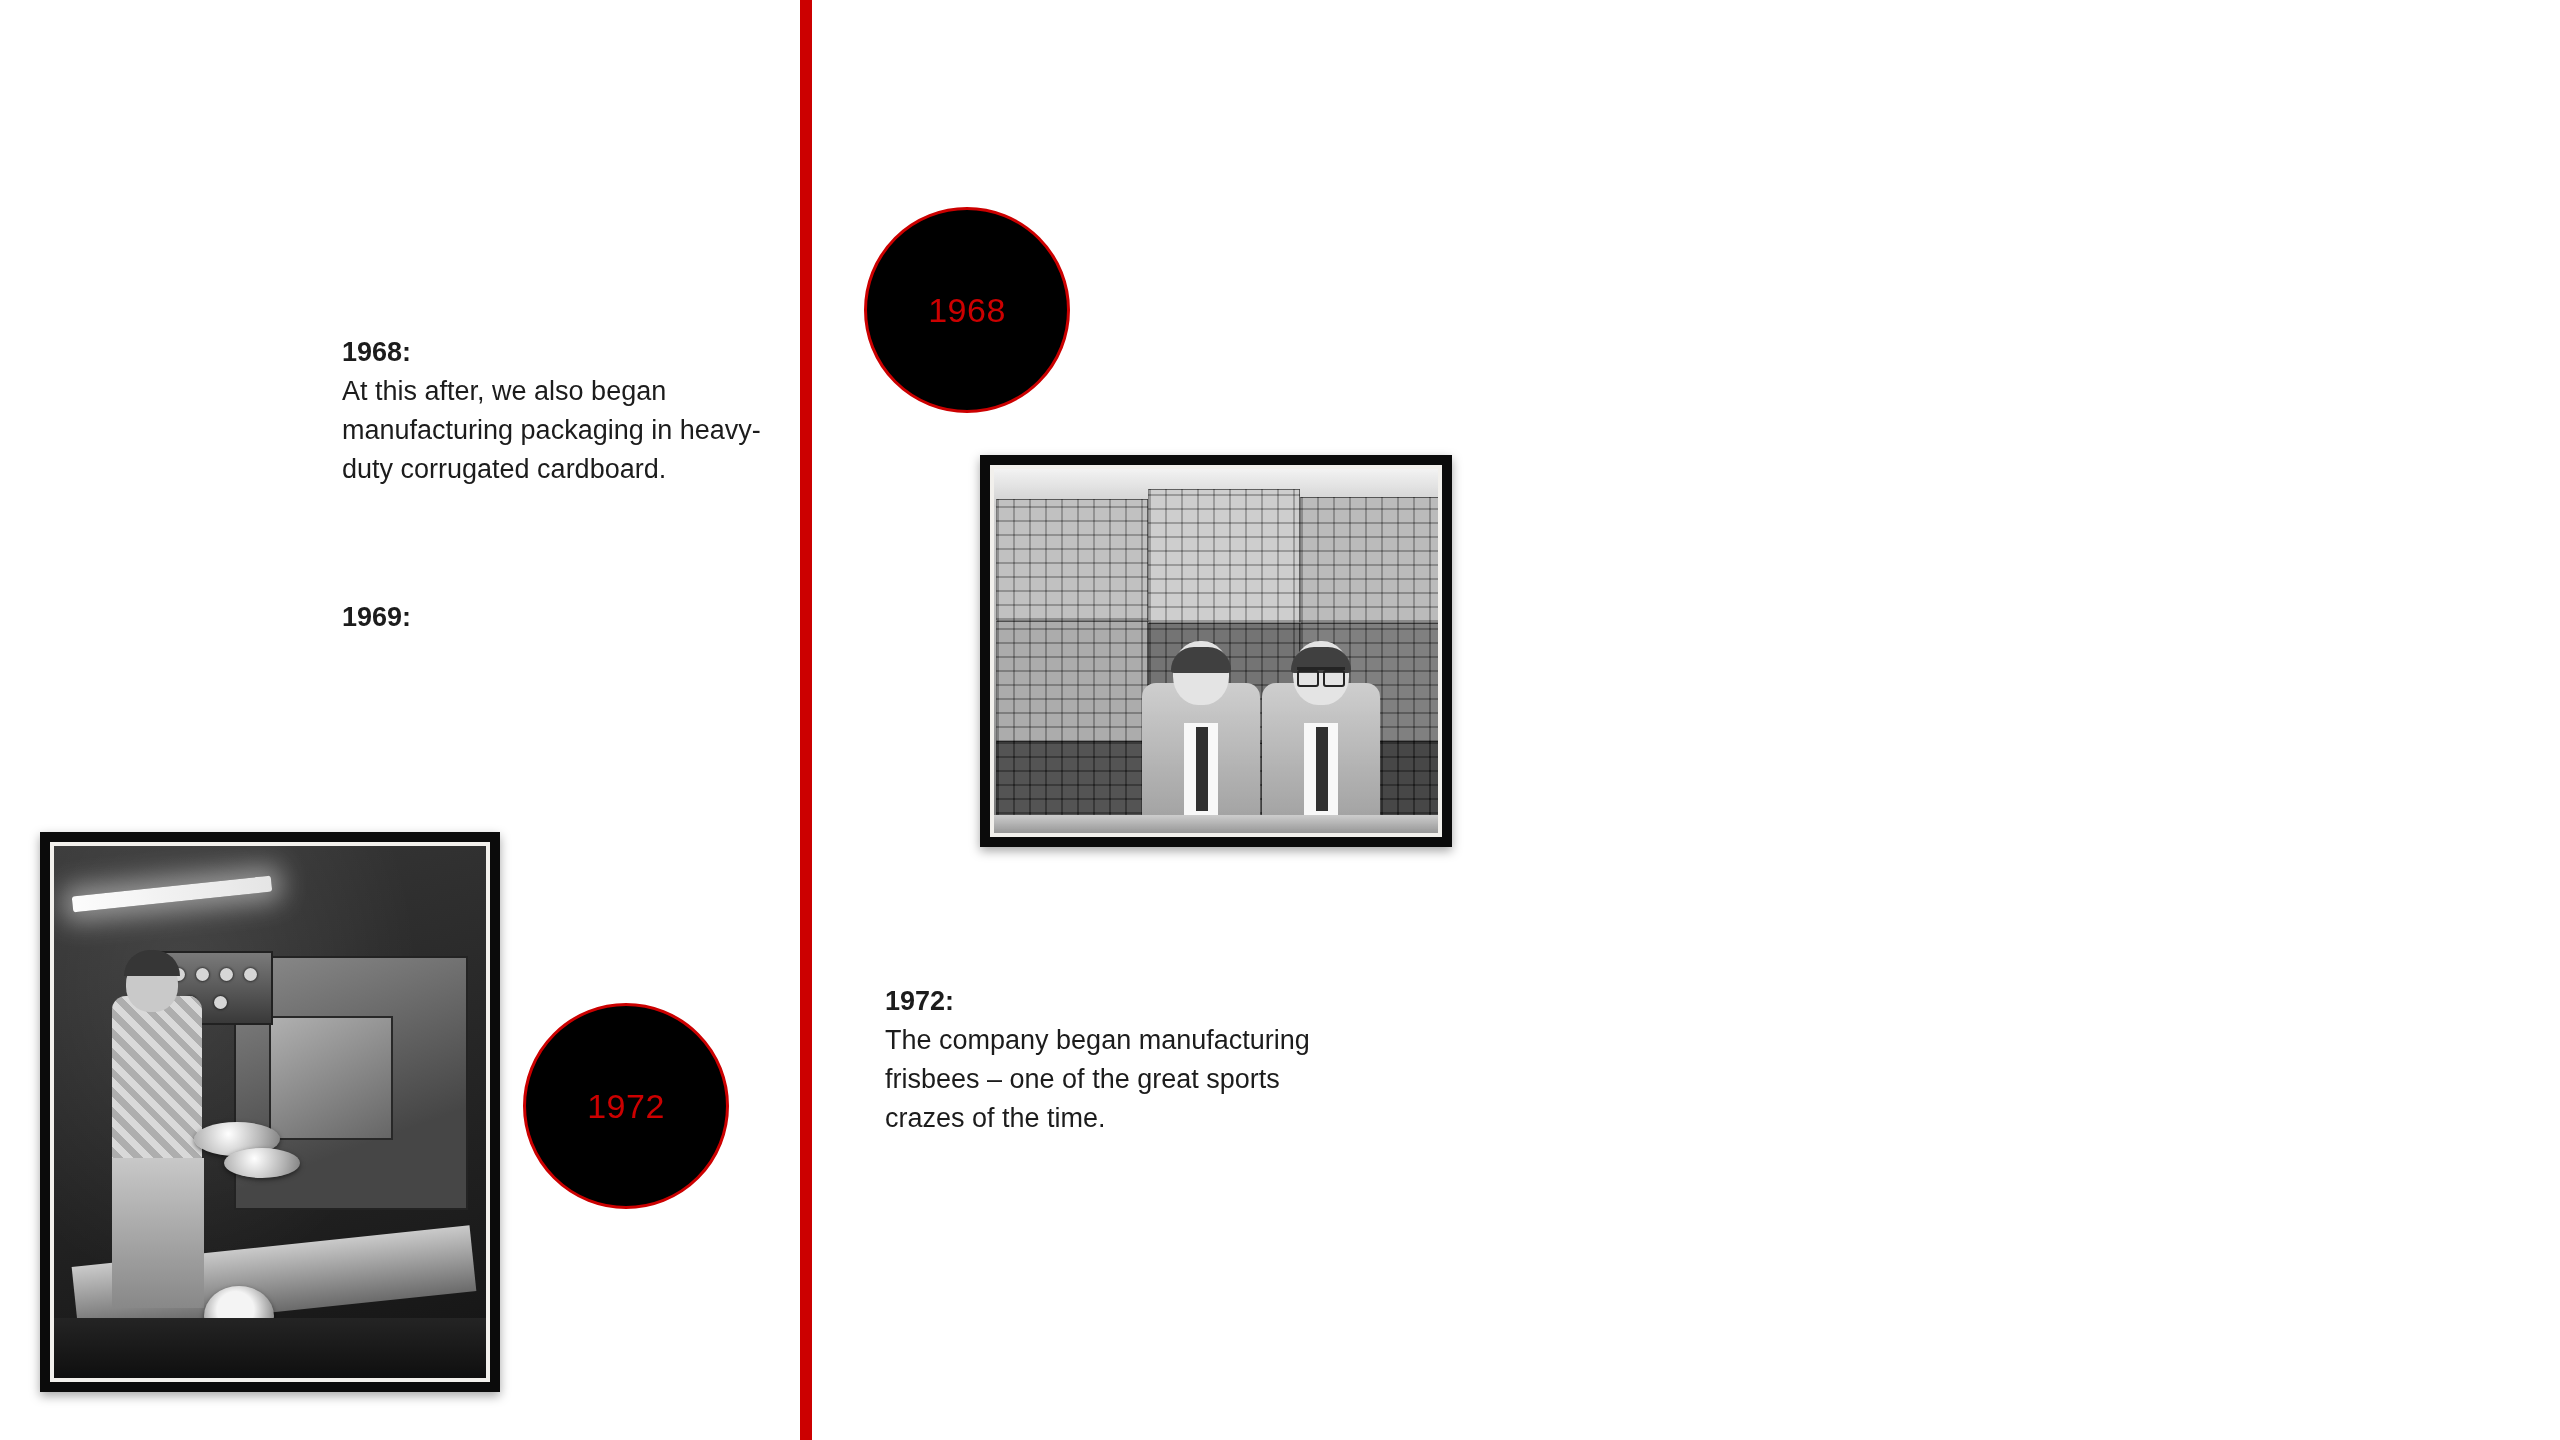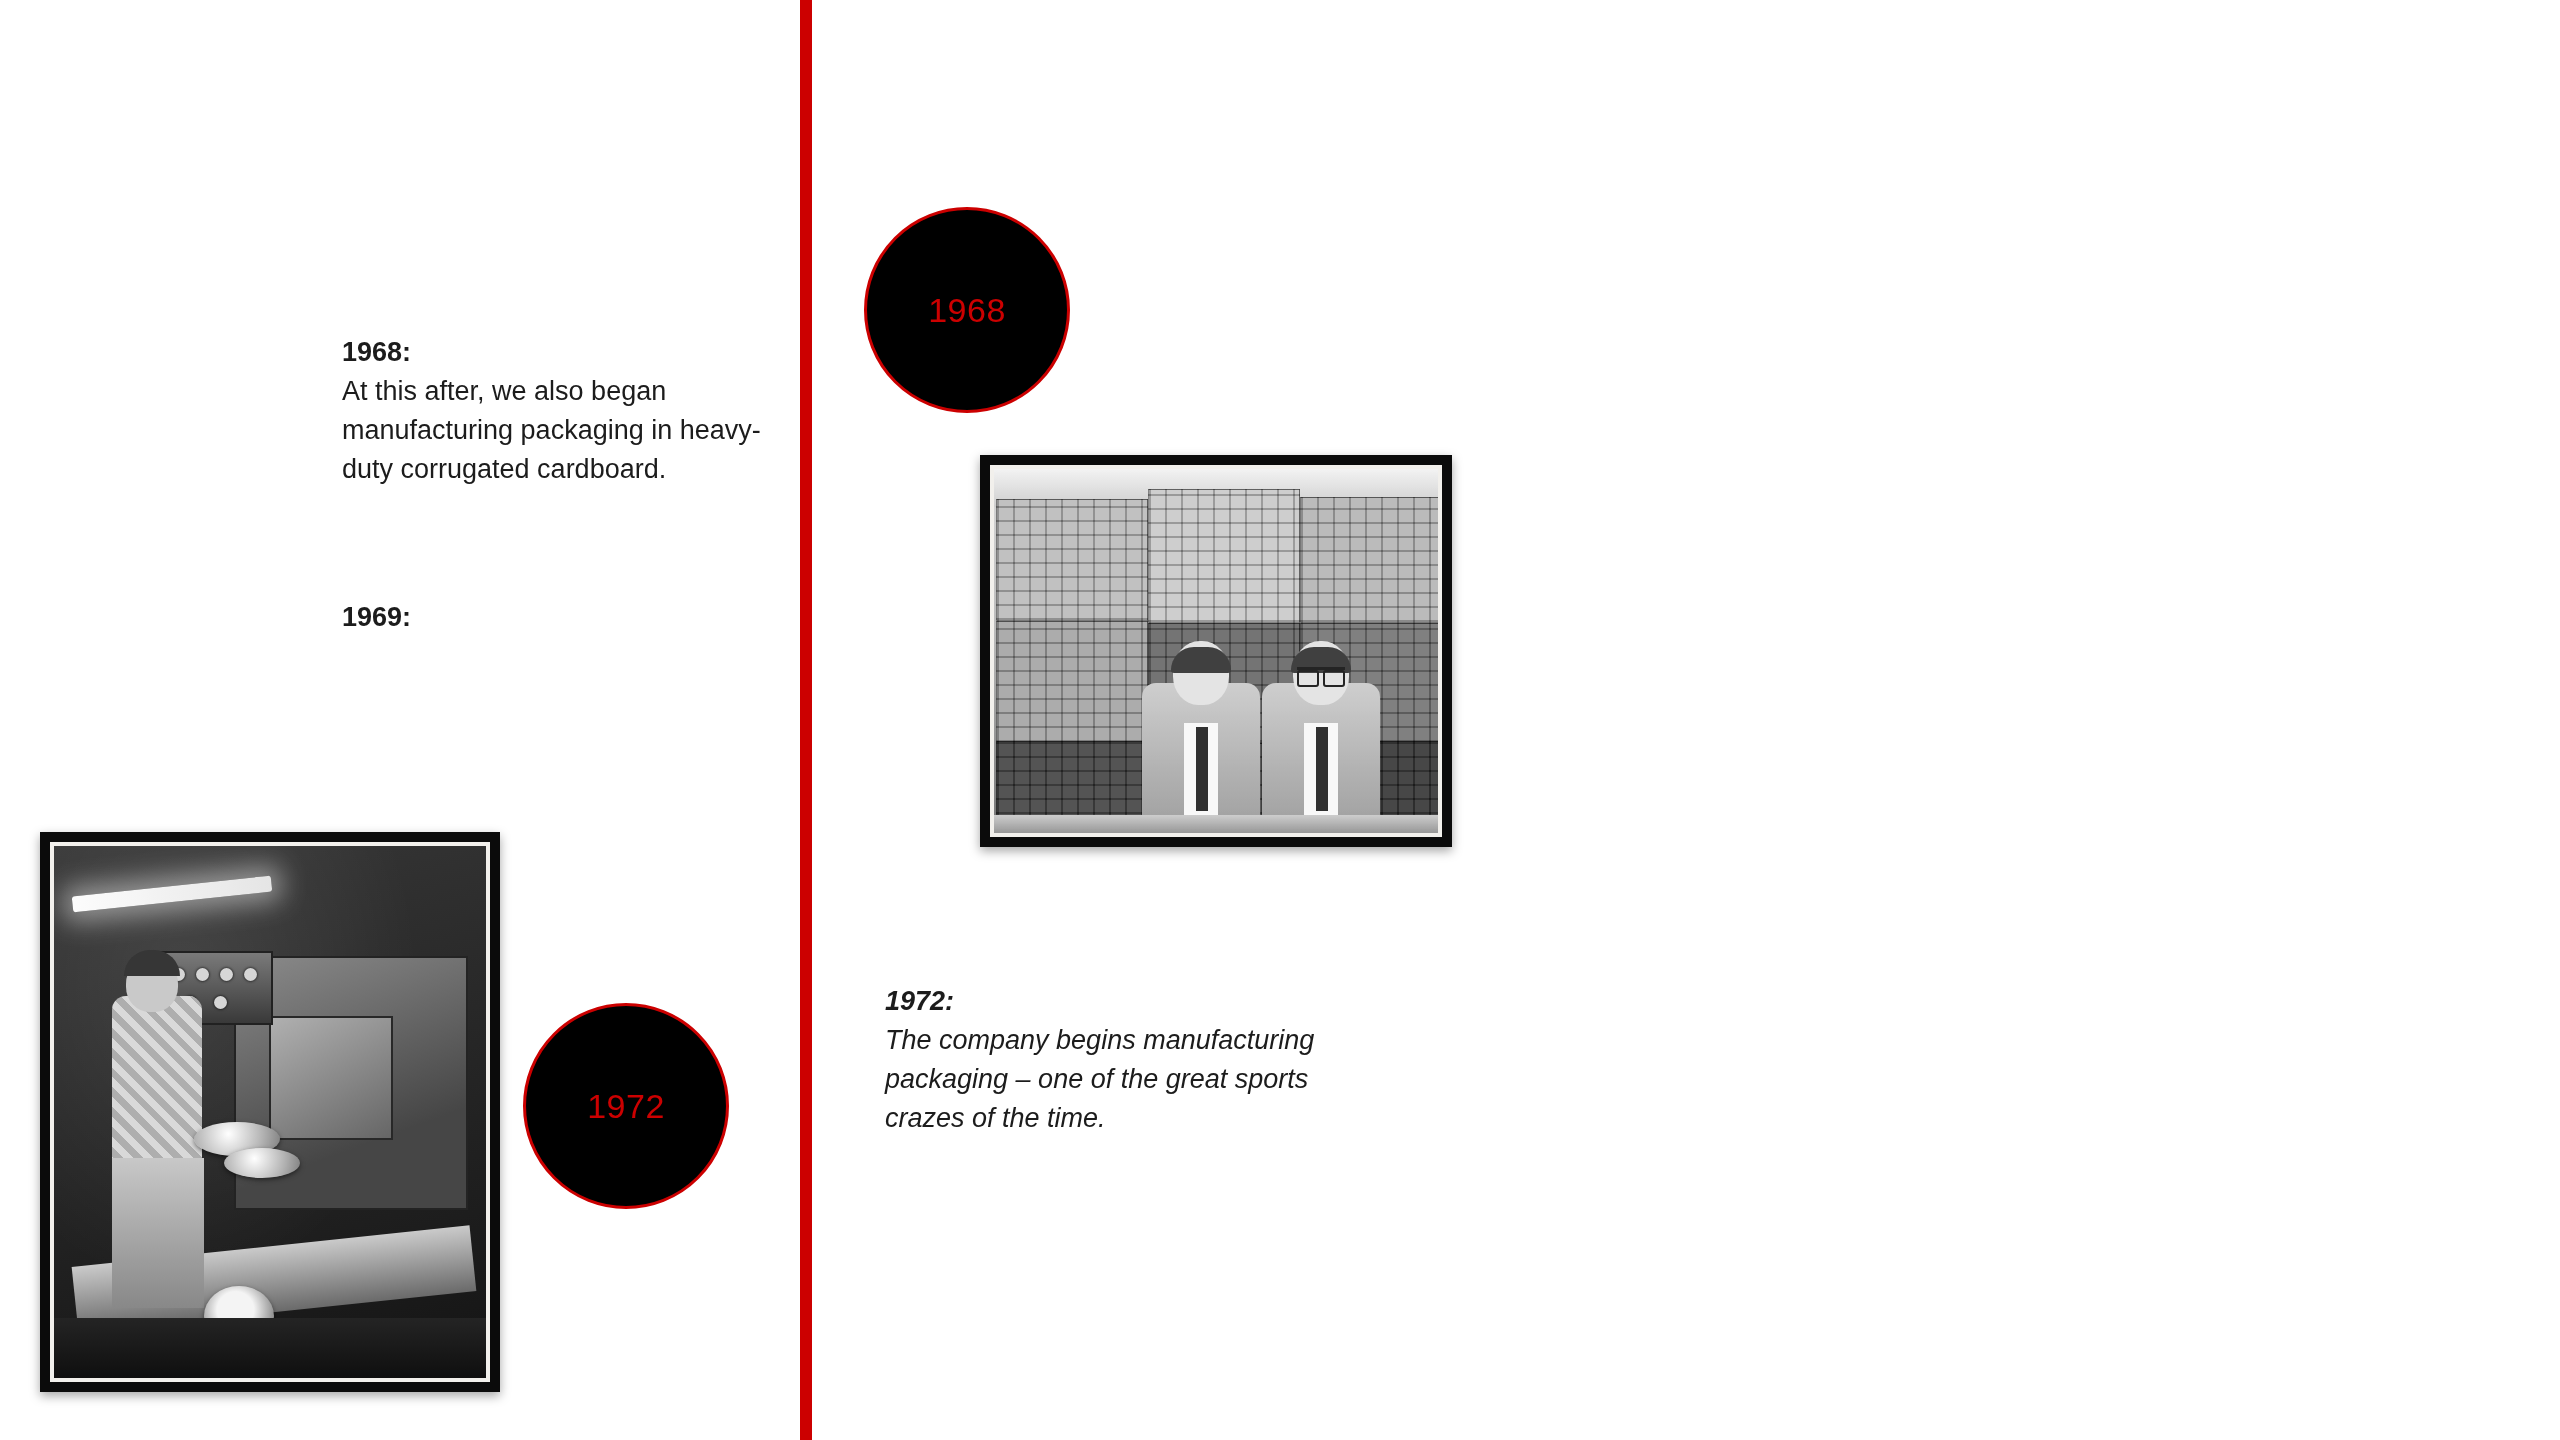--- a/index.html
+++ b/index.html
@@ -62,21 +62,21 @@
   }
   .text-block .heading {
     font-weight: bold;
     display: block;
   }
   .text-block .body {
     display: block;
   }
   .block-1968 { left: 342px; top: 333px; width: 430px; }
   .block-1969 { left: 342px; top: 565px; width: 430px; margin-top: 33px; }
-  .block-1972 { left: 885px; top: 982px; width: 440px; font-style: italic; }
+  .block-1972 { left: 885px; top: 982px; width: 440px; }
 
   
   .photo-frame {
     position: absolute;
     background: #0b0b0b;
     box-shadow: 0 4px 10px rgba(0,0,0,0.35);
     padding: 10px;
     box-sizing: border-box;
   }
   .photo-inner {
@@ -302,21 +302,21 @@
   <span class="heading">1968:</span>
   <span class="body">At this after, we also began manufacturing packaging in heavy-duty corrugated cardboard.</span>
 </div>
 
 <div class="text-block block-1969">
   <span class="heading">1969:</span>
 </div>
 
 <div class="text-block block-1972">
   <span class="heading">1972:</span>
-  <span class="body">The company begins manufacturing packaging – one of the great sports crazes of the time.</span>
+  <span class="body">The company began manufacturing frisbees – one of the great sports crazes of the time.</span>
 </div>
 
 <div class="photo-frame photo-men">
   <div class="photo-inner">
     <div class="men-scene">
       <div class="m-ceiling"></div>
       <div class="m-stack m-s1"></div>
       <div class="m-stack m-s2"></div>
       <div class="m-stack m-s3"></div>
       <div class="m-stack m-s4"></div>

